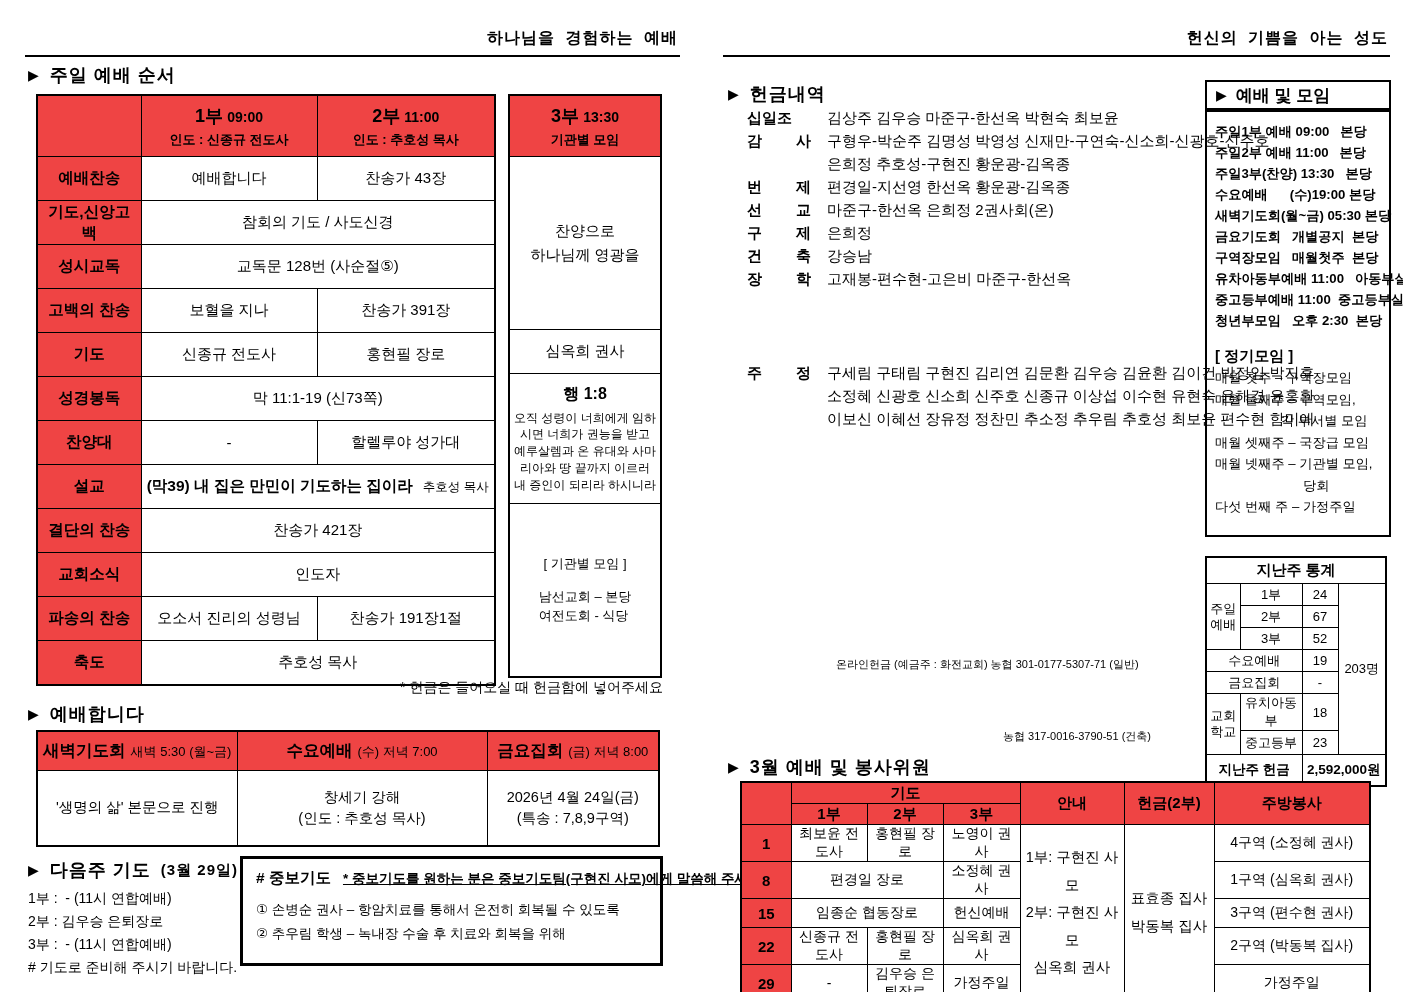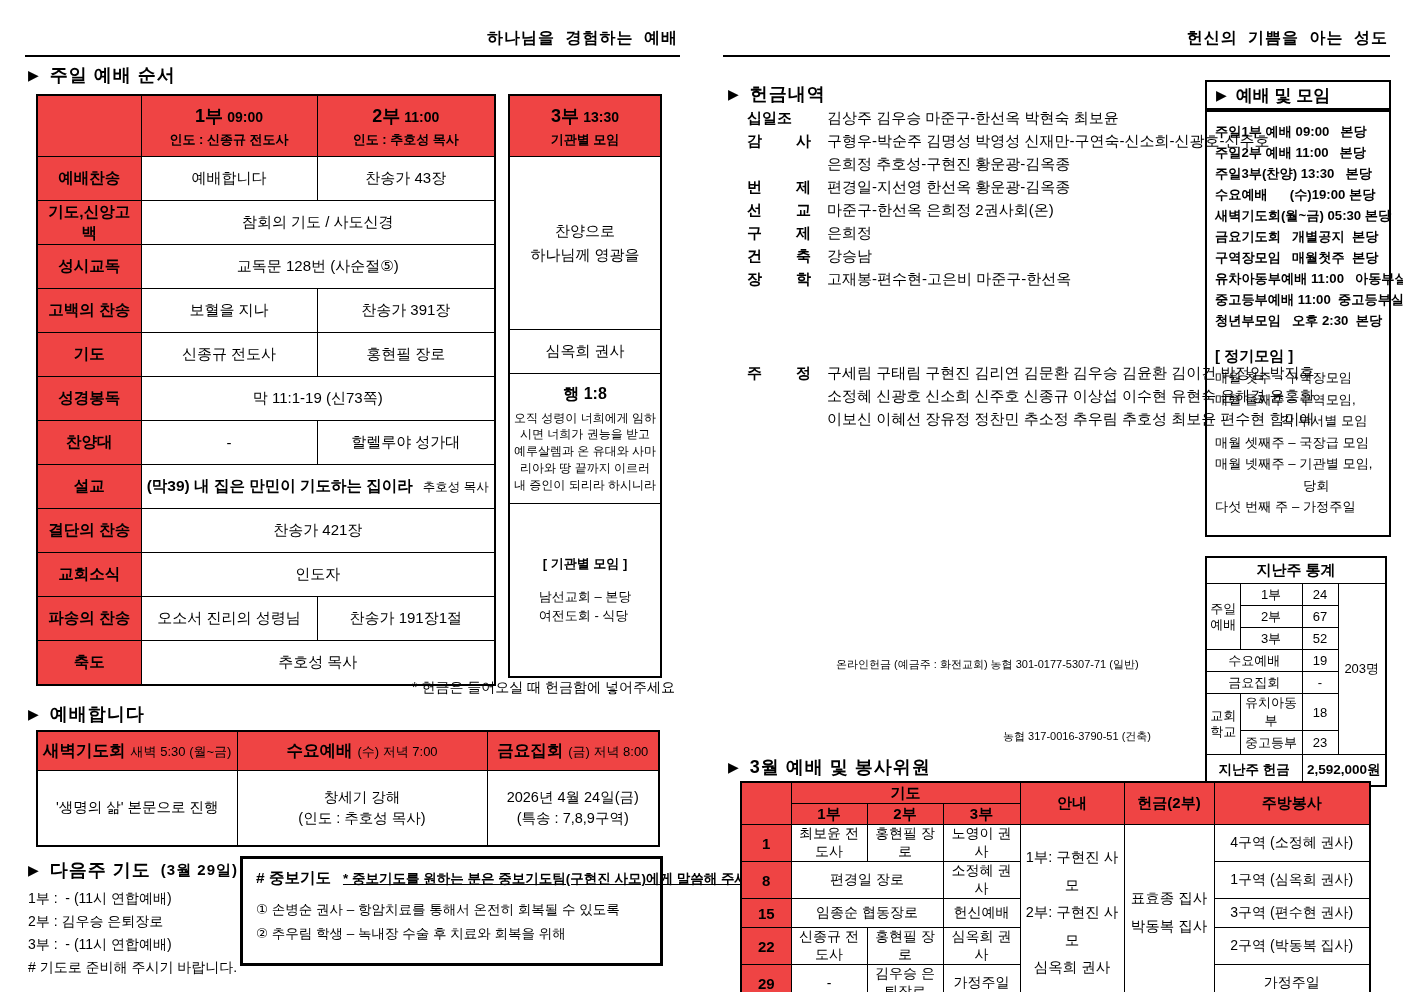--- a/index.html
+++ b/index.html
@@ -25,21 +25,21 @@
   .wt .lbl{font-weight:bold;font-size:15.5px;}
   .part-name{font-weight:bold;font-size:18px;}
   .part-time{font-size:14px;}
   .part-leader{font-size:13px;margin-top:3px;}
   .sermon-title{font-weight:bold;font-size:15.5px;}
   .sermon-speaker{font-size:12.5px;margin-left:10px;}
   
   .side-praise{font-size:15px;line-height:1.6;}
   .verse-title{font-weight:bold;font-size:16px;margin-bottom:5px;}
   .verse-body{font-size:12px;line-height:1.4;}
-  .group-title{font-size:13px;font-weight:bold;margin-bottom:14px;}
+  .group-title{font-size:13px;font-weight:normal;margin-bottom:14px;}
   .group-line{font-size:13px;line-height:1.5;text-align:left;display:inline-block;}
   .note-line{font-size:14px;text-align:right;}
   
   .wk th{height:38px;margin-top:24px;}
   .wk td{height:74px;font-size:14.5px;line-height:1.45;}
   .wk .wk-name{font-weight:bold;font-size:16.5px;}
   .wk .wk-sub{font-size:13px;font-weight:normal;margin-left:5px;}
   
   .nw-line{font-size:14px;line-height:23px;white-space:pre;}
   
@@ -194,21 +194,21 @@
         </tr>
     <tr>
           <td style="height:172px;">
       <div class="group-title">[ 기관별 모임 ]</div>
       <div><span class="group-line"><span>남선교회 – 본당</span><br><span>여전도회 - 식당</span></span></div>
     </td>
         </tr>
   </tbody>
     </table>
 
-  <div class="abs note-line" style="left:48px;top:679px;width:627px;">* 헌금은 들어오실 때 헌금함에 넣어주세요</div>
+  <div class="abs note-line" style="left:36px;top:679px;width:627px;">* 헌금은 들어오실 때 헌금함에 넣어주세요</div>
 
   <div class="abs sec-title" style="left:28px;top:702px;">
     <span class="arrow">▶</span>
     <span>예배합니다</span>
   </div>
   <table class="tbl wk abs" style="left:36px;top:730px;">
     <colgroup>
         <col style="width:200px">
         <col style="width:250px">
         <col style="width:172px">

